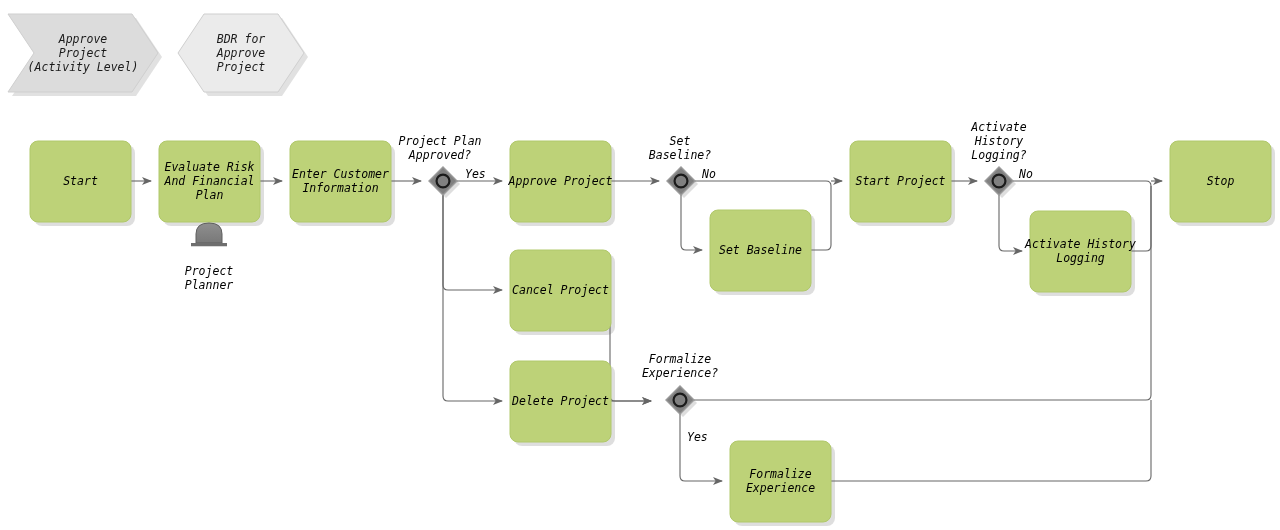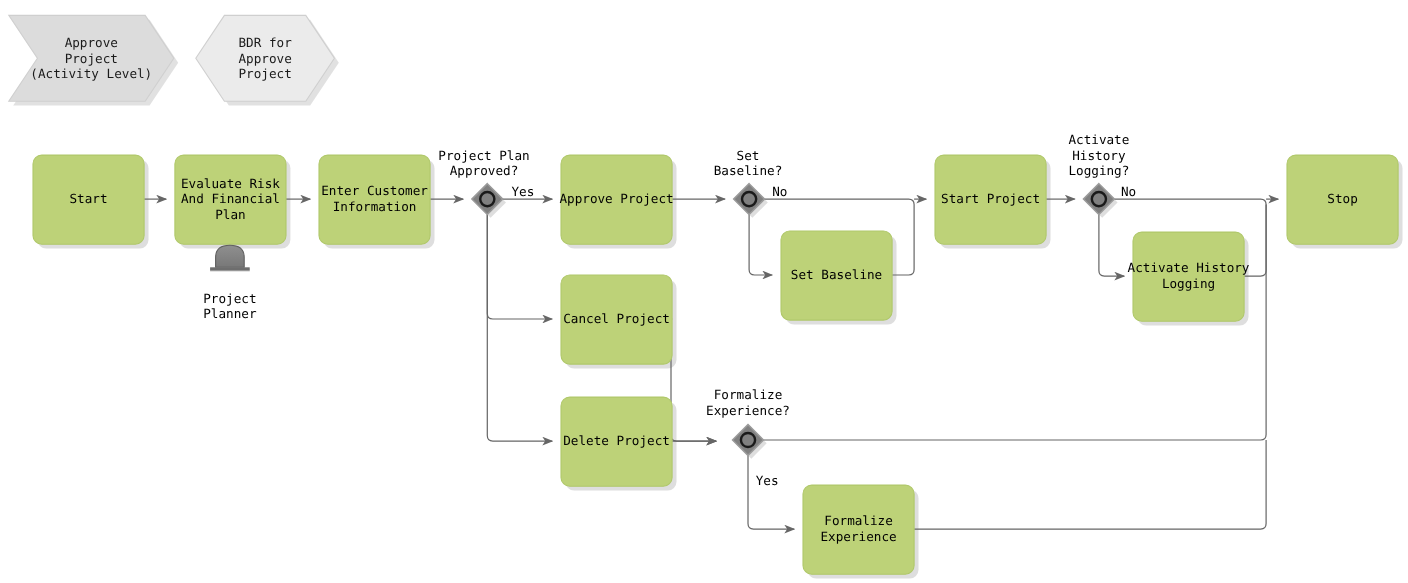--- a/index.html
+++ b/index.html
@@ -11,20 +11,21 @@
   body {
     width: 1280px;
     height: 530px;
     overflow: hidden;
     font-family: "DejaVu Sans Mono", "Liberation Mono", monospace;
   }
   #diagram-root {
     position: relative;
     width: 1280px;
     height: 456px;
+    font-style: italic;
   }
   svg#bpmn-canvas {
     display: block;
     width: 1280px;
     height: 530px;
   }
   .node-label {
     font-family: "DejaVu Sans Mono", "Liberation Mono", monospace;
     font-size: 11.5px;
     fill: #000000;

